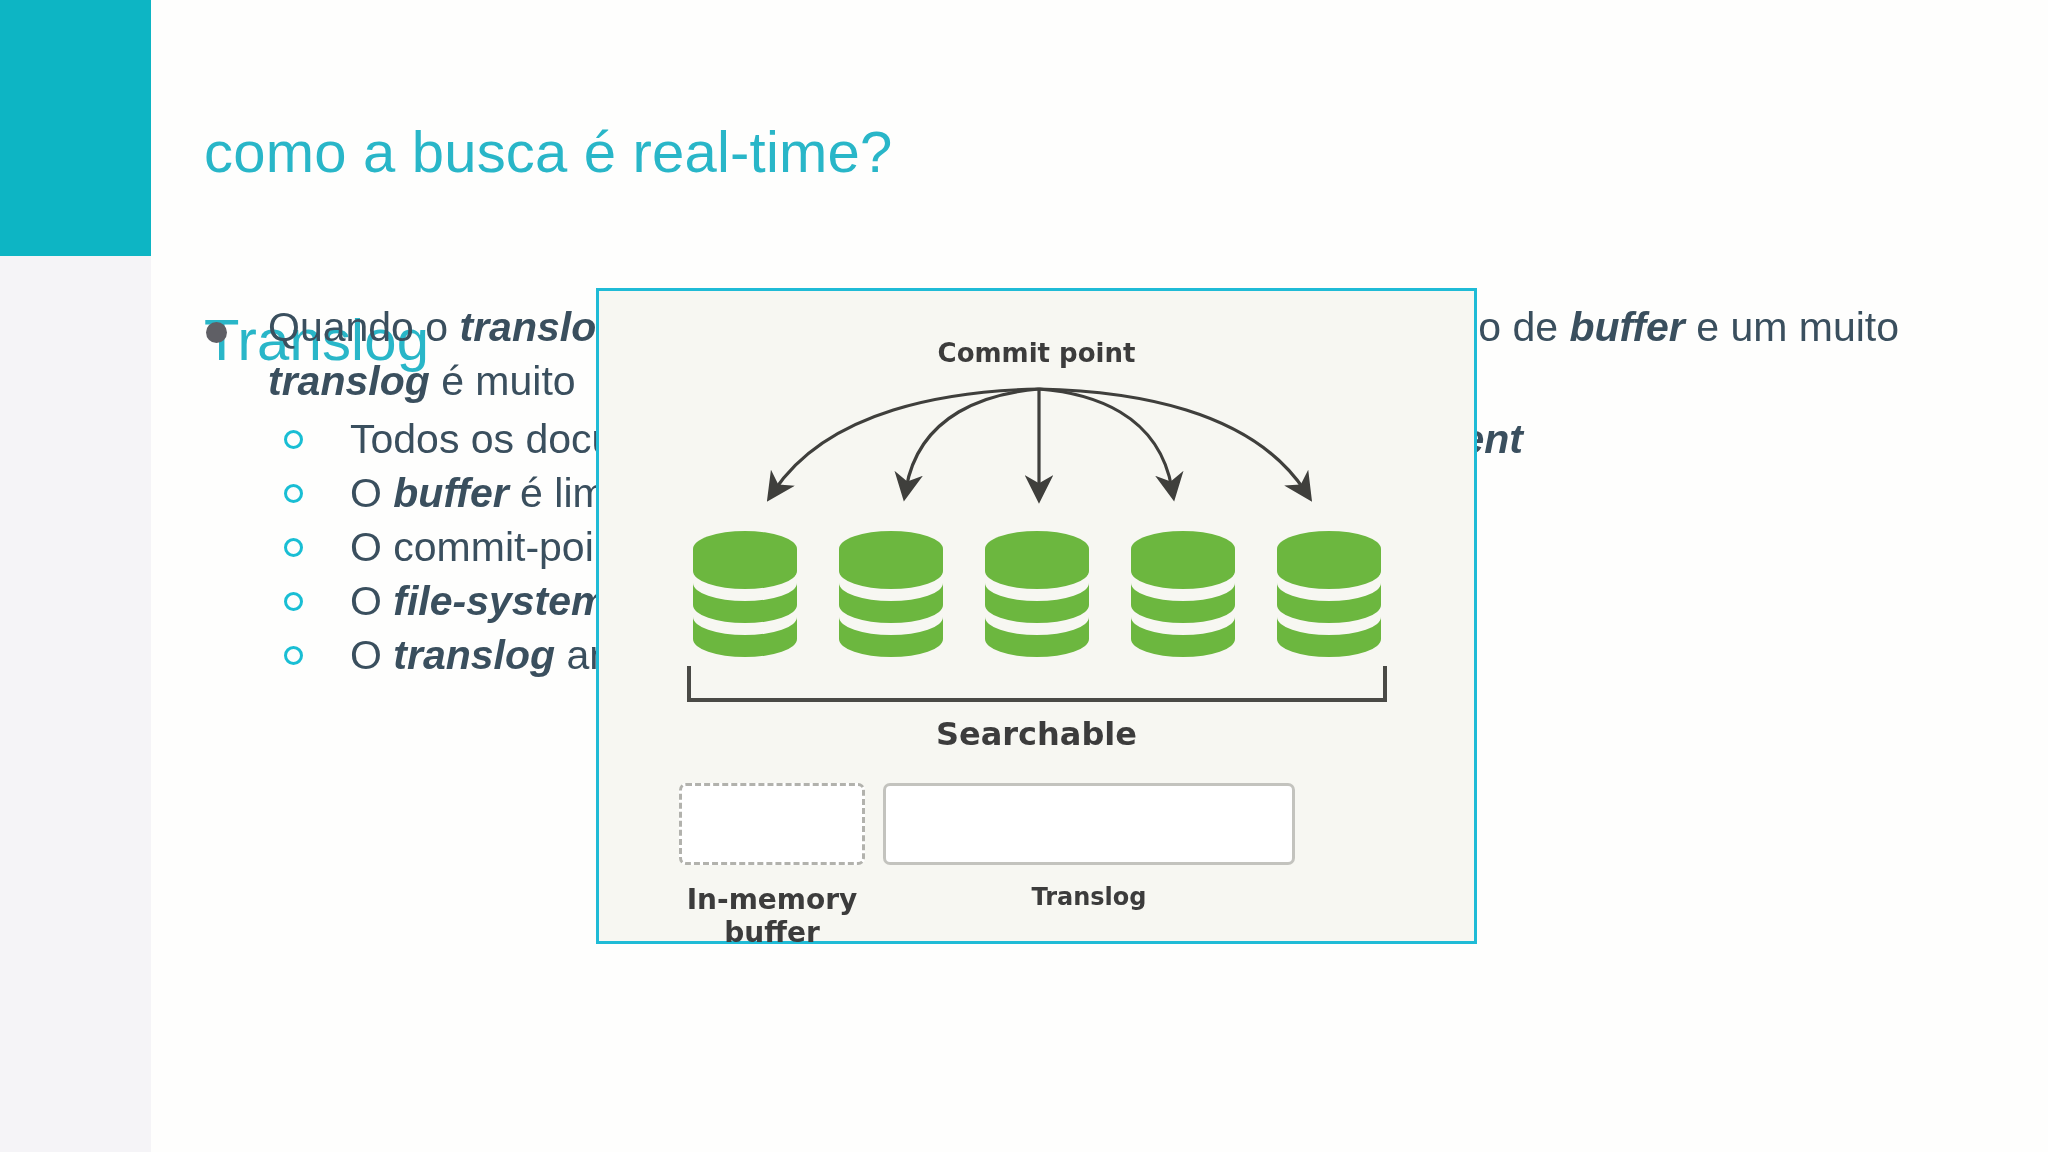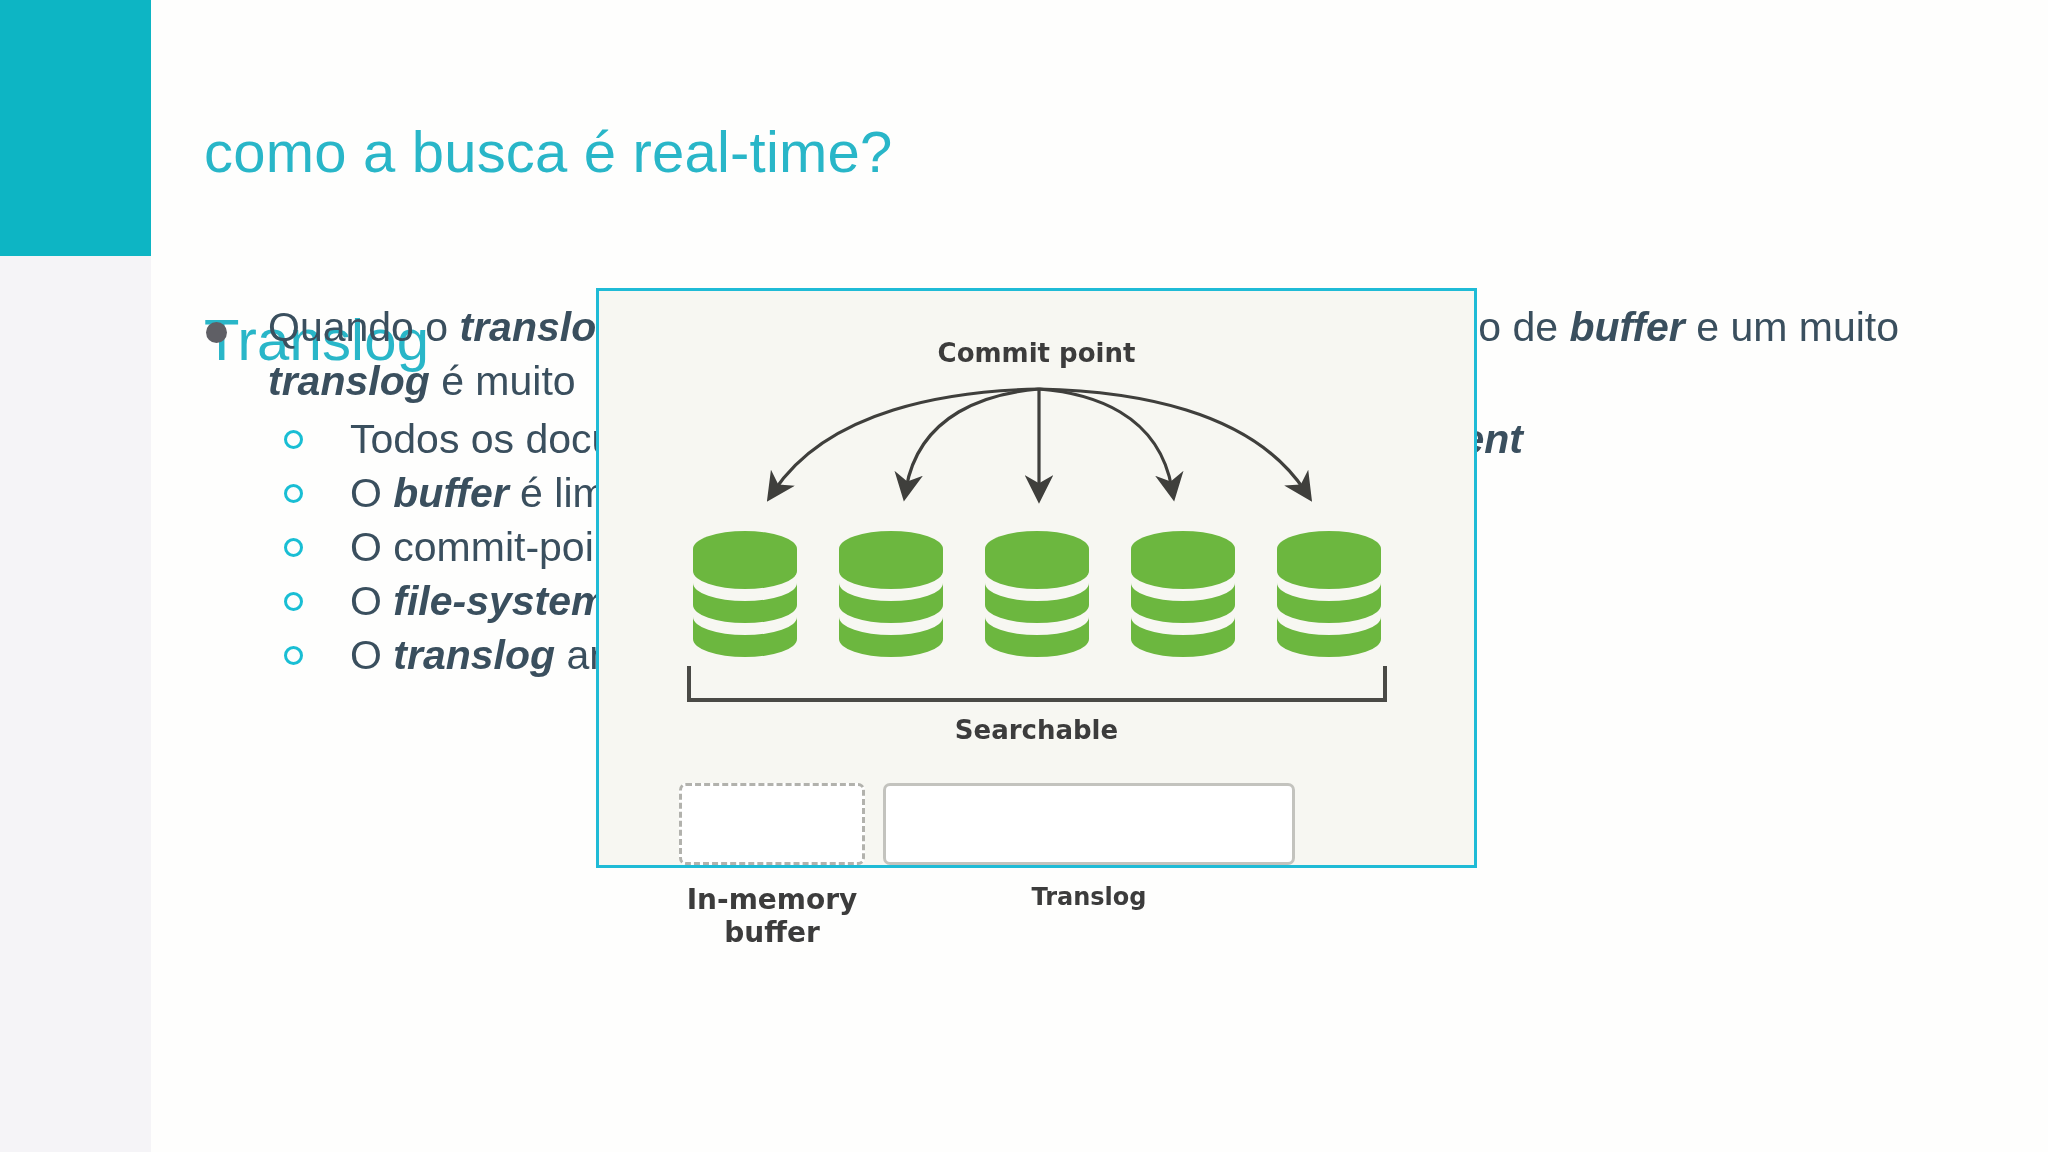--- a/index.html
+++ b/index.html
@@ -29,33 +29,33 @@
 
   .lvl2-wrap{margin-top:4px;}
   .lvl2{position:relative;padding-left:160px;height:54px;line-height:54px;}
   .lvl2 .ring{position:absolute;left:94px;top:18px;width:19px;height:19px;
               border-radius:50%;border:3px solid #19bed4;box-sizing:border-box;}
   .lvl2 .txt{display:block;white-space:nowrap;}
 
   b.em{font-weight:bold;font-style:italic;}
 
   
-  #diagram{position:absolute;left:596px;top:288px;width:881px;height:580px;
+  #diagram{position:absolute;left:596px;top:288px;width:881px;height:656px;
            background:#f7f7f2;border:3px solid #1fbbd6;box-sizing:border-box;}
   #diagram .commit-label{position:absolute;left:0;right:0;top:47px;text-align:center;
             font-size:26px;font-weight:bold;color:#3c3c3c;
             font-family:"DejaVu Sans",sans-serif;}
   #arrows{position:absolute;left:0;top:60px;width:881px;height:190px;}
   #cyl-row{position:absolute;left:0;top:240px;width:100%;height:130px;
            display:flex;justify-content:center;gap:42px;}
   .cyl{width:104px;height:126px;position:relative;}
   .brace{position:absolute;left:88px;top:375px;width:700px;height:36px;
          border:4px solid #4a4a46;border-top:none;box-sizing:border-box;}
   #searchable-label{position:absolute;left:0;right:0;top:424px;text-align:center;
-          font-size:26px;font-weight:bold;color:#3c3c3c;
+          font-size:32px;font-weight:bold;color:#3c3c3c;
           font-family:"DejaVu Sans",sans-serif;}
   #buffer-box{position:absolute;left:80px;top:492px;width:186px;height:82px;
           border:3px dashed #b2b2ad;border-radius:7px;background:#ffffff;box-sizing:border-box;}
   #translog-box{position:absolute;left:284px;top:492px;width:412px;height:82px;
           border:3px solid #c3c3be;border-radius:7px;background:#ffffff;box-sizing:border-box;}
   #buffer-label{position:absolute;left:80px;top:592px;width:186px;text-align:center;
           font-size:28px;font-weight:bold;color:#3c3c3c;
           font-family:"DejaVu Sans",sans-serif;}
   #translog-label{position:absolute;left:284px;top:592px;width:412px;text-align:center;
           font-size:24px;font-weight:bold;color:#3c3c3c;

